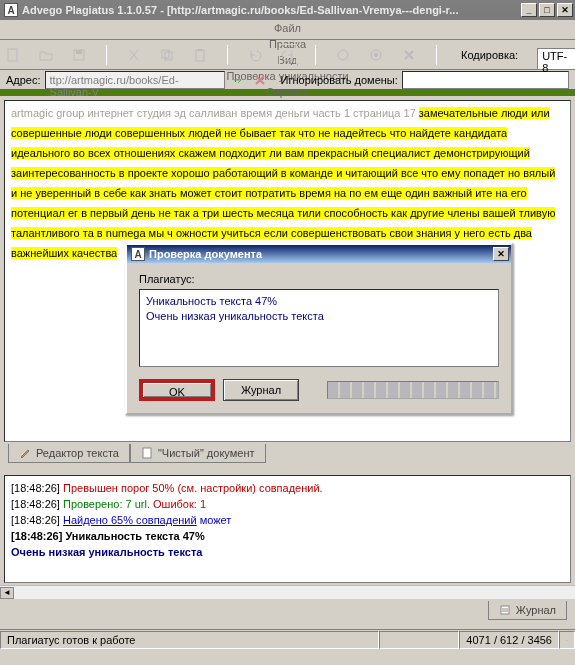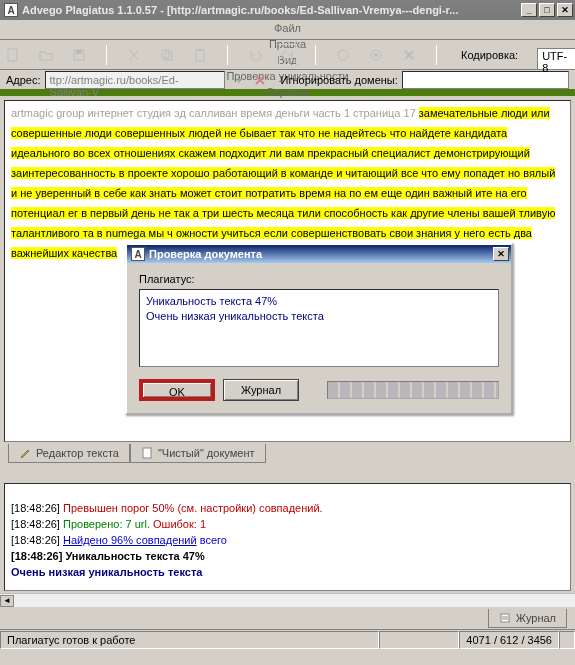--- a/index.html
+++ b/index.html
@@ -36,21 +36,21 @@
 .doc-area { background: #fff; border: 1px inset #808080; margin: 4px; height: 342px; padding: 2px 6px; line-height: 19px; font-size: 14px; font-family: "Verdana", sans-serif; color: #000; overflow: hidden; }
 .doc-area .plain { color: #a8a098; }
 .doc-area .hl { background: #ffff00; }
 
 
 .doc-tabs { display: flex; padding: 0 8px; margin-top: -2px; }
 .doc-tab { background: #d4d0c8; border: 1px solid #808080; border-top: none; padding: 3px 10px; display: flex; align-items: center; gap: 5px; color: #444; }
 .doc-tab .tab-icon { width: 12px; height: 12px; }
 
 
-.log-area { background: #fff; border: 1px inset #808080; margin: 20px 4px 2px 4px; height: 108px; padding: 16px 6px; overflow-y: auto; overflow-x: auto; }
+.log-area { background: #fff; border: 1px inset #808080; margin: 12px 4px 2px 4px; height: 108px; padding: 4px 6px; overflow-y: auto; overflow-x: auto; }
 .log-line { line-height: 16px; white-space: nowrap; }
 .ts { color: #000; }
 .red { color: #c00000; }
 .green { color: #008000; }
 .err { color: #c00000; }
 .blue { color: #0000cc; }
 .link { color: #0000cc; text-decoration: underline; }
 .bold { font-weight: bold; }
 .black { color: #000; }
 .navy { color: #000080; }
@@ -203,21 +203,21 @@
     <svg class="tab-icon" viewBox="0 0 12 12">
         <rect x="2" y="1" width="8" height="10" fill="#fff" stroke="#888"></rect>
       </svg>
     <span>"Чистый" документ</span>
   </div>
 </div>
 
 <div class="log-area">
   <div class="log-line"><span class="ts">[18:48:26]</span> <span class="red">Превышен порог 50% (см. настройки) совпадений.</span></div>
   <div class="log-line"><span class="ts">[18:48:26]</span> <span class="green">Проверено: 7 url.</span> <span class="err">Ошибок: 1</span></div>
-  <div class="log-line"><span class="ts">[18:48:26]</span> <span class="link">Найдено 96% совпадений</span>  <span class="blue">всего</span></div>
+  <div class="log-line"><span class="ts">[18:48:26]</span> <span class="link">Найдено 65% совпадений</span>  <span class="blue">может</span></div>
   <div class="log-line bold"><span class="ts black">[18:48:26]</span> <span class="black">Уникальность текста 47%</span></div>
   <div class="log-line bold navy">Очень низкая уникальность текста</div>
 </div>
 <div class="log-scroll">
   <div class="lbtn">◄</div>
 </div>
 
 <div class="journal-row">
   <div class="journal-tab">
     <svg width="12" height="12" viewBox="0 0 12 12">

